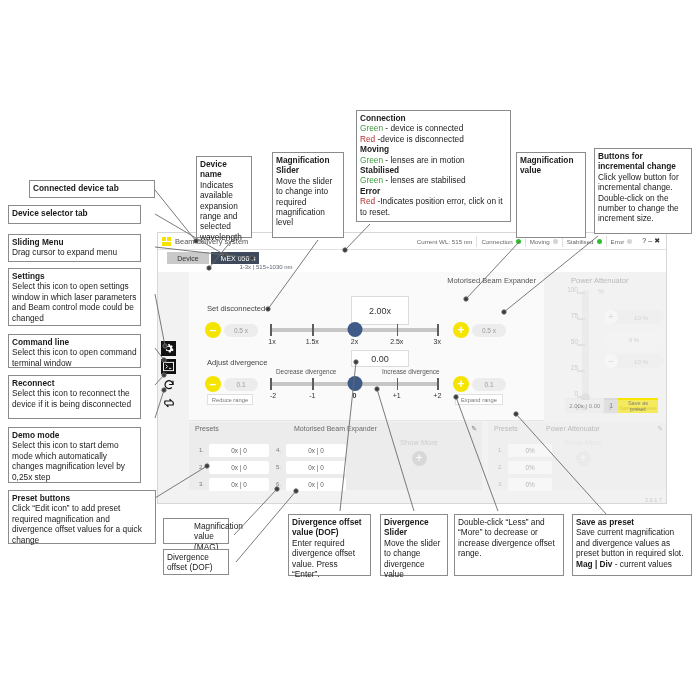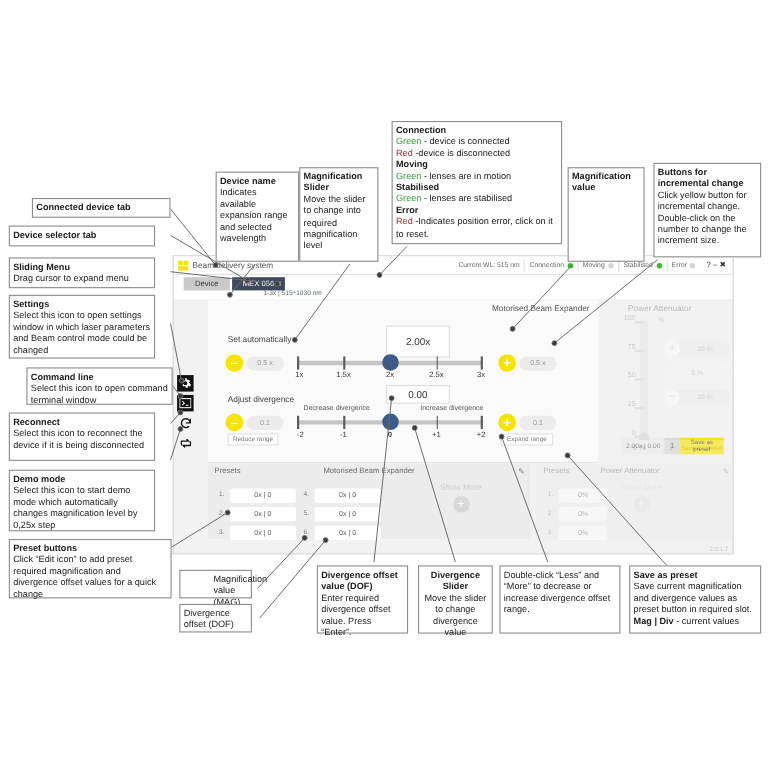--- a/index.html
+++ b/index.html
@@ -177,41 +177,41 @@
   <div class="note" style="left:8px;top:234px;width:133px;height:28px;">
     <span class="hd">Sliding Menu</span>
     <span>Drag cursor to expand menu</span>
   </div>
 
   <div class="note" style="left:8px;top:268px;width:133px;height:58px;">
     <span class="hd">Settings</span>
     <span>Select this icon to open settings window in which laser parameters and Beam control mode could be changed</span>
   </div>
 
-  <div class="note" style="left:8px;top:334px;width:133px;height:34px;margin-left:16px;">
+  <div class="note" style="left:8px;top:334px;width:133px;height:34px;">
     <span class="hd">Command line</span>
     <span>Select this icon to open command terminal window</span>
   </div>
 
   <div class="note" style="left:8px;top:375px;width:133px;height:44px;">
     <span class="hd">Reconnect</span>
     <span>Select this icon to reconnect the device if it is being disconnected</span>
   </div>
 
   <div class="note" style="left:8px;top:427px;width:133px;height:56px;">
     <span class="hd">Demo mode</span>
     <span>Select this icon to start demo mode which automatically changes magnification level by 0,25x step</span>
   </div>
 
   <div class="note" style="left:8px;top:490px;width:148px;height:54px;">
     <span class="hd">Preset buttons</span>
     <span>Click “Edit icon” to add preset required magnification and divergence offset values for a quick change</span>
   </div>
 
-  <div class="note" style="left:196px;top:156px;width:76px;height:82px;">
+  <div class="note" style="left:196px;top:156px;width:56px;height:82px;">
     <span class="hd">Device name</span>
     <span>Indicates available expansion range and selected wavelength</span>
   </div>
 
   <div class="note" style="left:272px;top:152px;width:72px;height:86px;">
     <span class="hd">Magnification Slider</span>
     <span>Move the slider to change into required magnification level</span>
   </div>
 
   <div class="note" style="left:356px;top:110px;width:155px;height:112px;">
@@ -241,21 +241,21 @@
 
   <div class="note" style="left:163px;top:549px;width:66px;height:26px;">
     <span>Divergence offset (DOF)</span>
   </div>
 
   <div class="note" style="left:288px;top:514px;width:83px;height:62px;">
     <span class="hd">Divergence offset value (DOF)</span>
     <span>Enter required divergence offset value. Press “Enter”.</span>
   </div>
 
-  <div class="note" style="left:380px;top:514px;width:68px;height:62px;text-align:center;">
+  <div class="note" style="left:380px;top:514px;width:68px;height:62px;">
     <span class="hd">Divergence Slider</span>
     <span>Move the slider to change divergence value</span>
   </div>
 
   <div class="note" style="left:454px;top:514px;width:110px;height:62px;">
     <span>Double-click “Less” and “More” to decrease or increase divergence offset range.</span>
   </div>
 
   <div class="note" style="left:572px;top:514px;width:120px;height:62px;">
     <span class="hd">Save as preset</span>
@@ -309,21 +309,21 @@
       <div id="devsub">1-3x | 515÷1030 nm</div>
     </div>
 
     <div id="panelwrap">
 
       <div id="mainpanel">
         <div id="sectitle">Motorised Beam Expander</div>
       </div>
       <div id="pa-title">Power Attenuator</div>
 
-      <div class="secLabel" style="left:49px;top:32px;">Set automatically</div>
+      <div class="secLabel" style="left:49px;top:32px;">Set disconnected</div>
       <div class="valuebox" style="left:193px;top:24px;width:58px;height:29px;">2.00x</div>
 
       <div class="srow" style="left:47px;top:50px;">
         <div class="circbtn">–</div>
         <div class="stepval">0.5 x</div>
       </div>
 
       <div class="track" style="position:absolute;left:112px;top:56px;width:169px;">
         <i class="tick" style="left:0;"></i>
         <i class="tick" style="left:25%;"></i>

